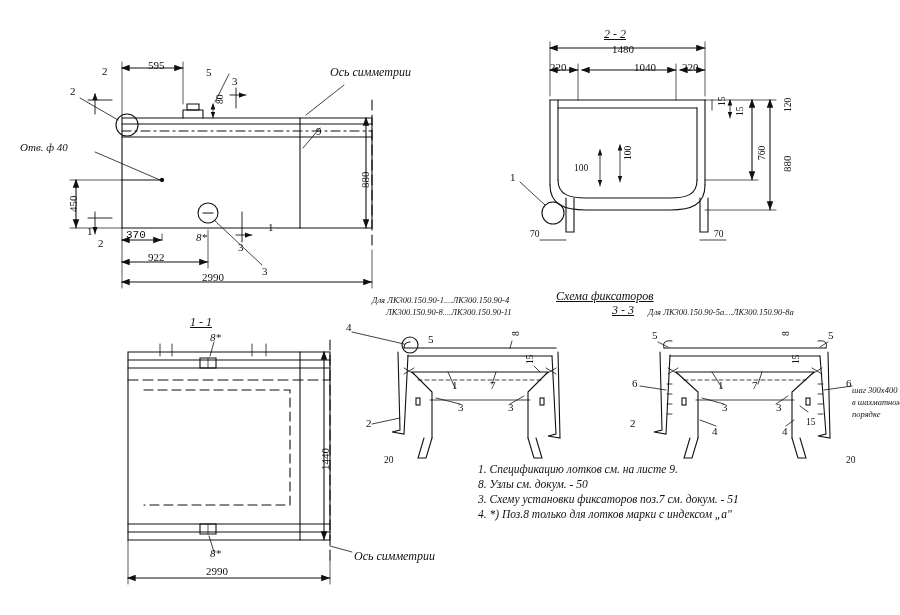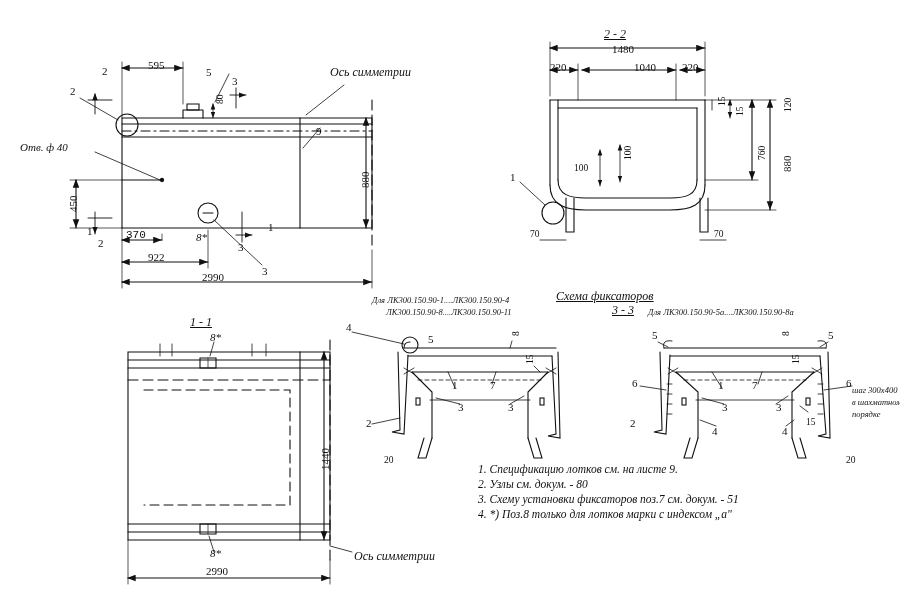--- a/index.html
+++ b/index.html
@@ -332,15 +332,15 @@
 <div class="lbl" style="left:776px; top:402px;">3</div>
 <div class="lbl" style="left:630px; top:418px;">2</div>
 <div class="lbl" style="left:712px; top:426px;">4</div>
 <div class="lbl" style="left:782px; top:426px;">4</div>
 <div class="lbl small" style="left:846px; top:456px;">20</div>
 <div class="lbl tiny it" style="left:852px; top:386px;">шаг 300х400</div>
 <div class="lbl tiny it" style="left:852px; top:398px;">в шахматном</div>
 <div class="lbl tiny it" style="left:852px; top:410px;">порядке</div>
 
 <div class="notes" style="left:478px; top:462px;">1. Спецификацию лотков см. на листе 9.</div>
-<div class="notes" style="left:478px; top:477px;">2. Узлы   см.  докум. - 80</div>
+<div class="notes" style="left:478px; top:477px;">8. Узлы   см.  докум. - 50</div>
 <div class="notes" style="left:478px; top:492px;">3. Схему установки фиксаторов поз.7 см. докум. - 51</div>
 <div class="notes" style="left:478px; top:507px;">4. *) Поз.8 только для лотков марки с индексом „а"</div>
 
 </body></html>

